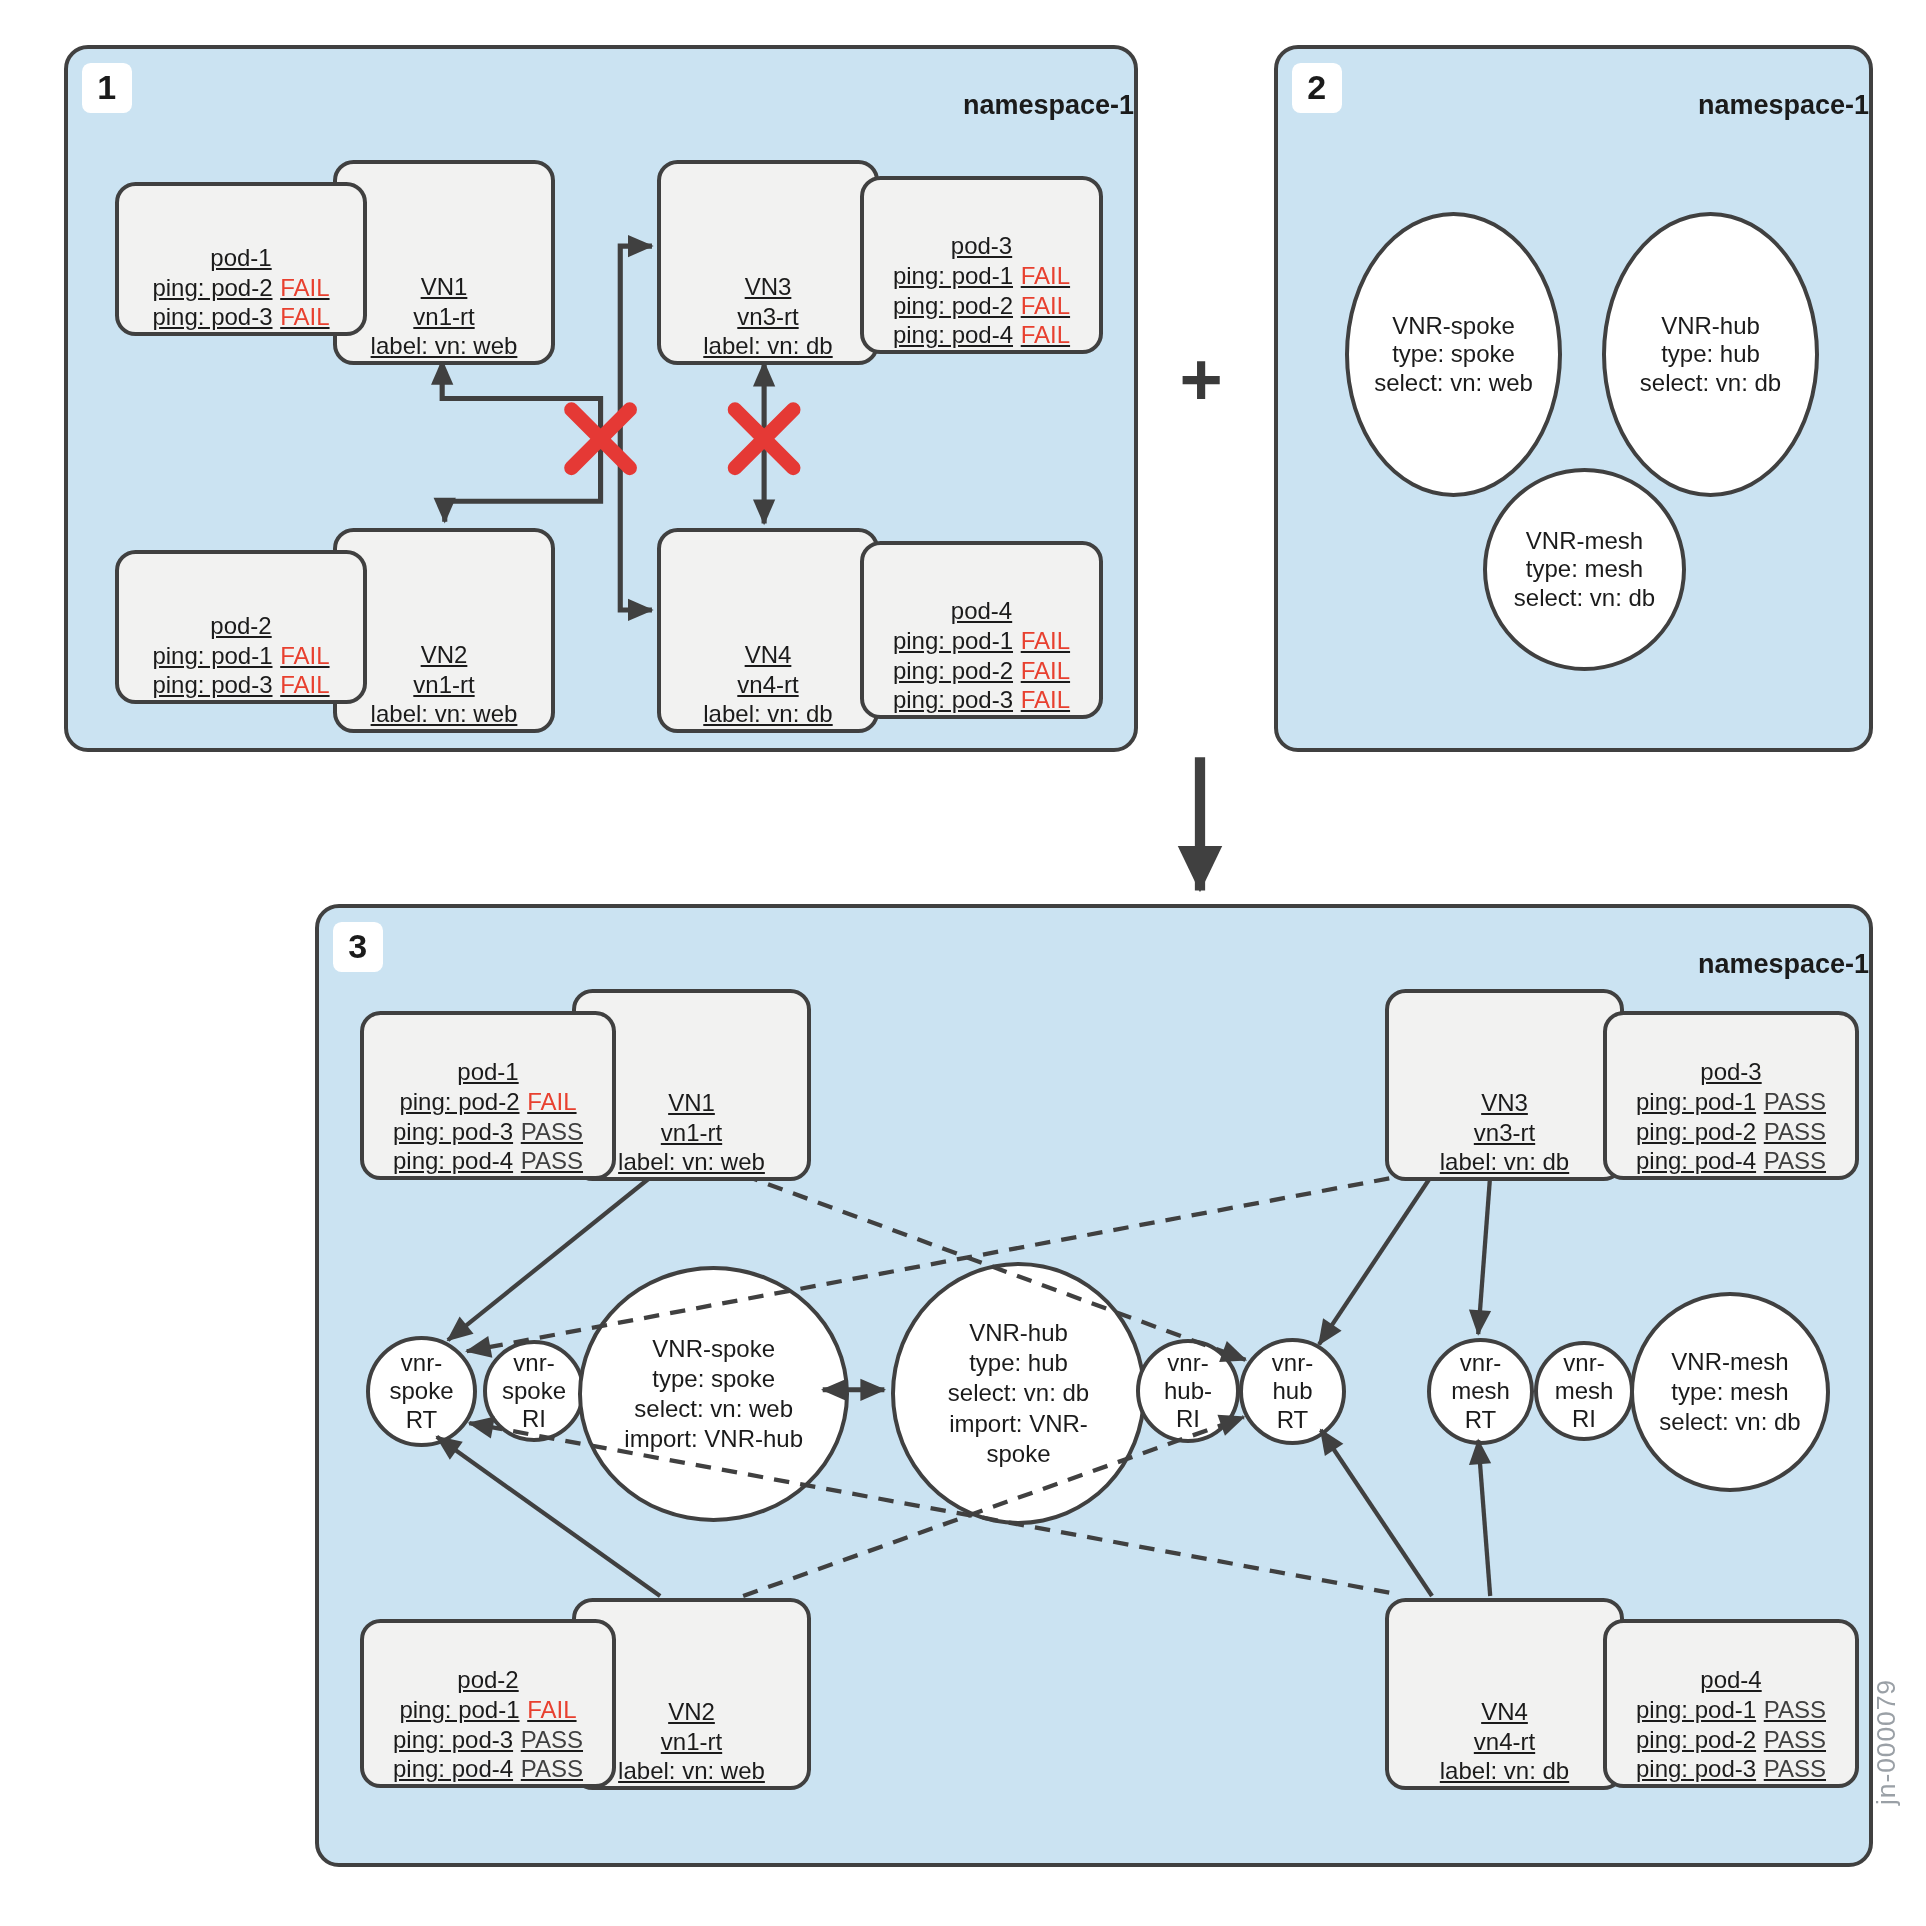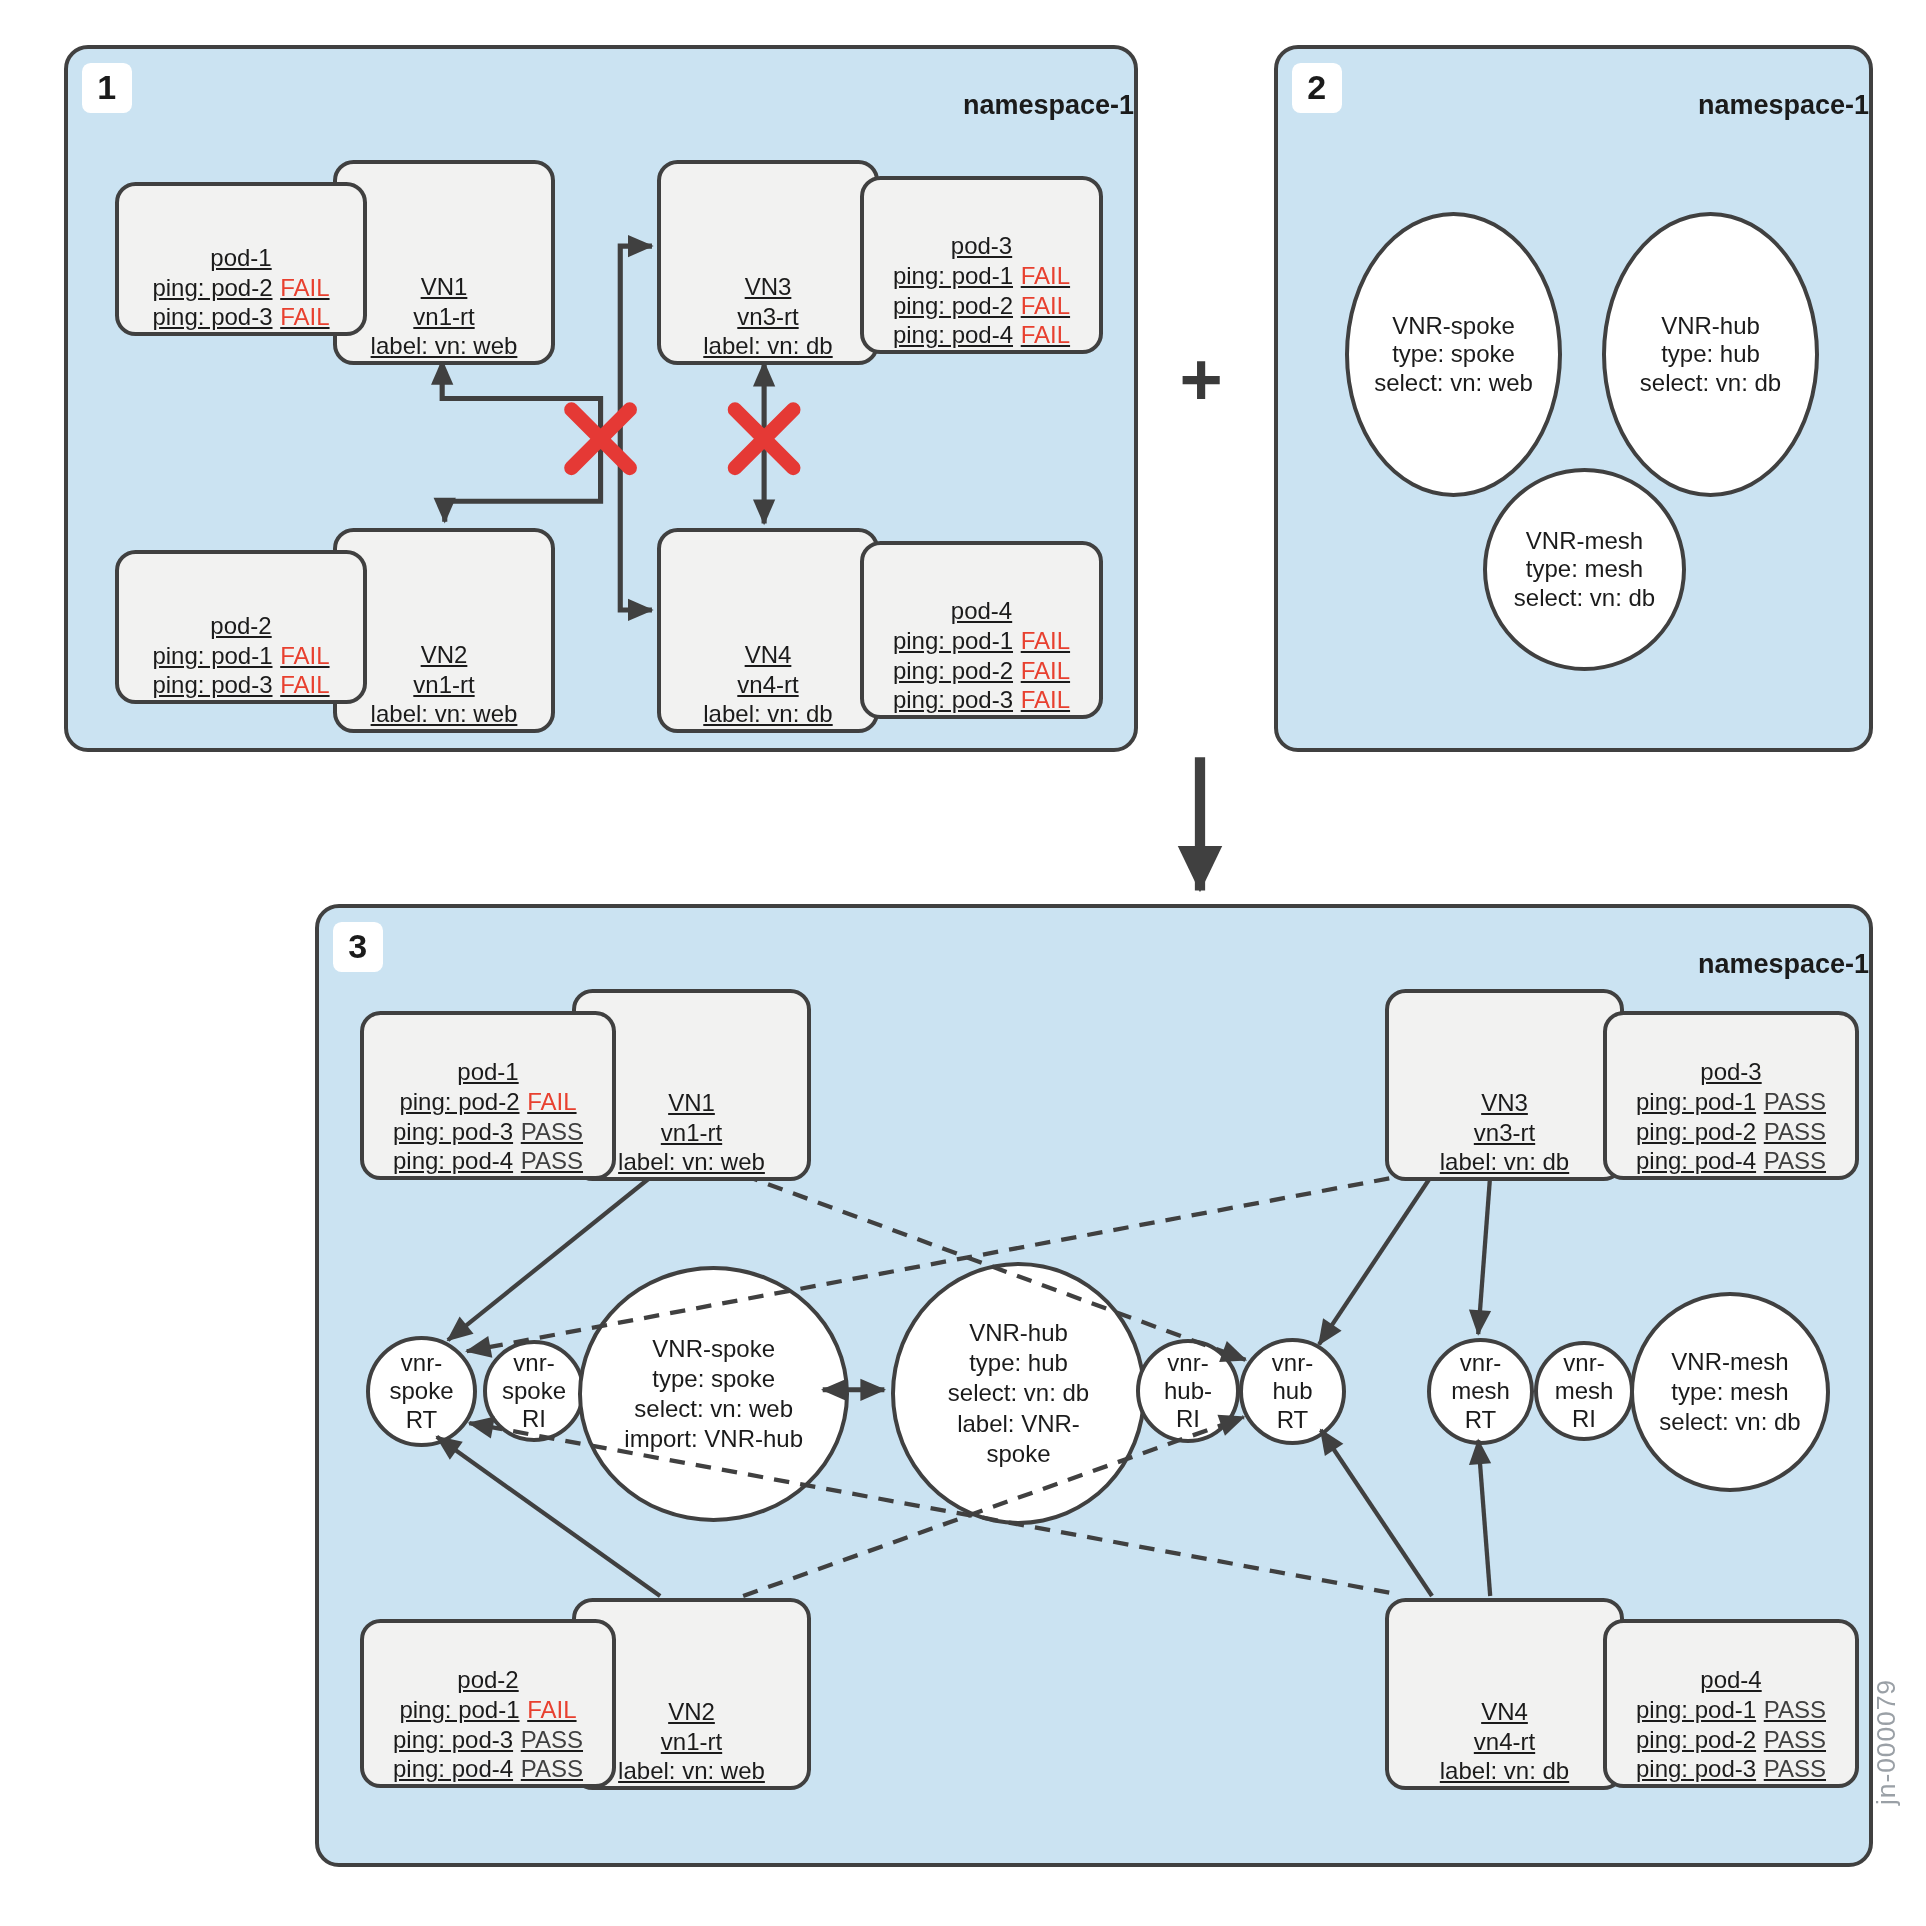--- a/index.html
+++ b/index.html
@@ -182,21 +182,21 @@
   <div class="circle big bigpad" style="left:259px;top:358px;width:236px;height:248px;">
     <div>VNR-spoke</div>
     <div>type: spoke</div>
     <div>select: vn: web</div>
     <div>import: VNR-hub</div>
   </div>
   <div class="circle big" style="left:572px;top:354px;width:247px;height:255px;">
     <div>VNR-hub</div>
     <div>type: hub</div>
     <div>select: vn: db</div>
-    <div class="hubwrap">label: VNR-spoke</div>
+    <div class="hubwrap">import: VNR-spoke</div>
   </div>
   <div class="circle" style="left:817px;top:431px;width:96px;height:96px;">
     <div>vnr-</div>
     <div>hub-</div>
     <div>RI</div>
   </div>
   <div class="circle" style="left:920px;top:430px;width:99px;height:99px;">
     <div>vnr-</div>
     <div>hub</div>
     <div>RT</div>

